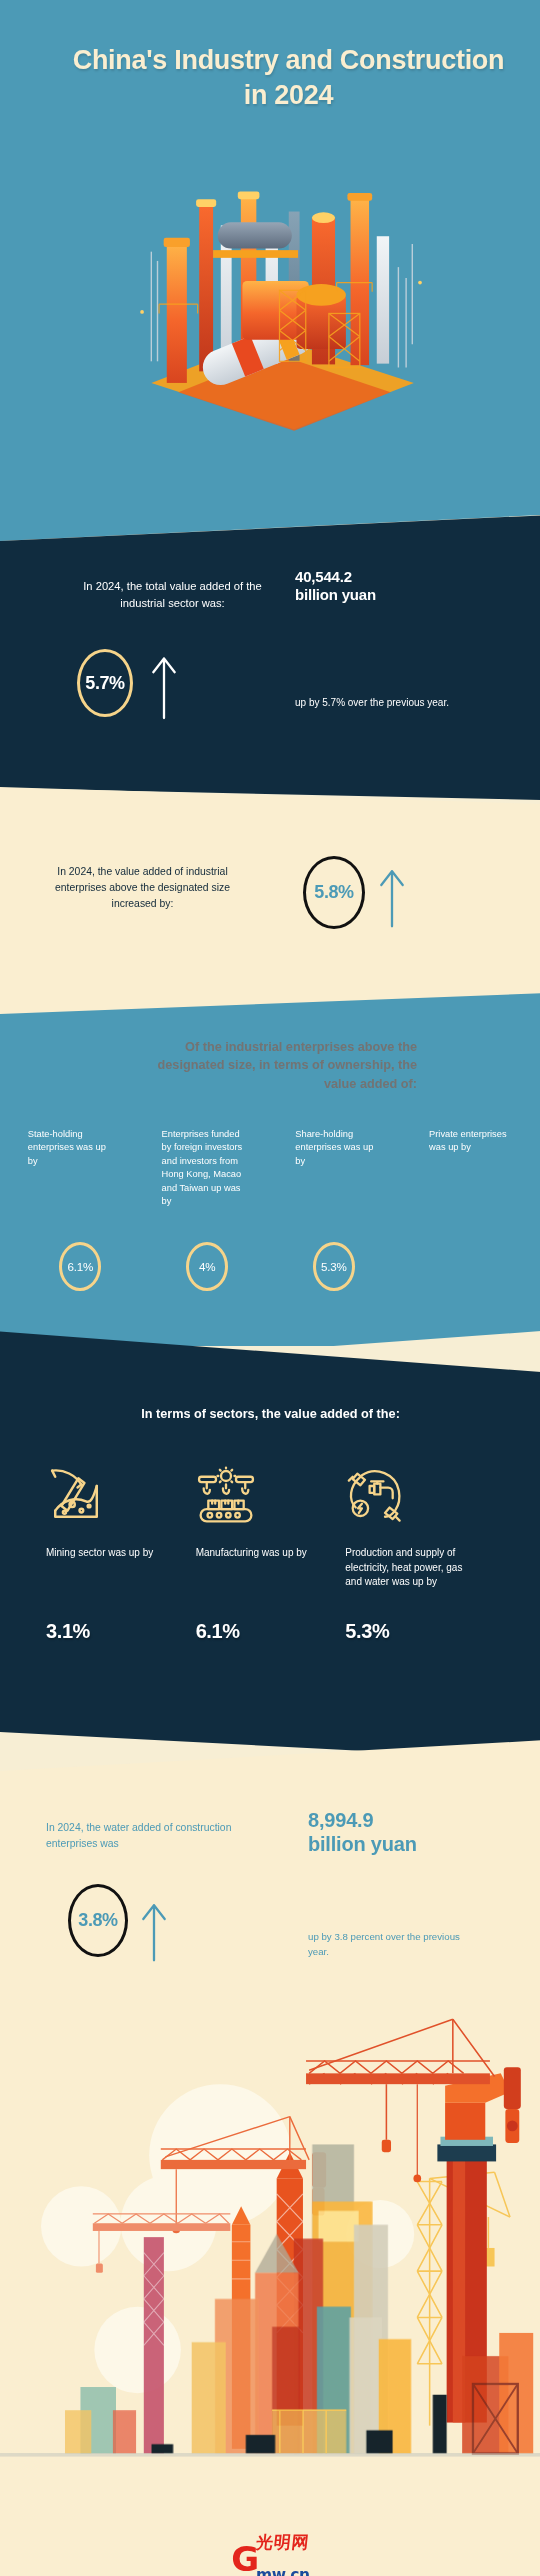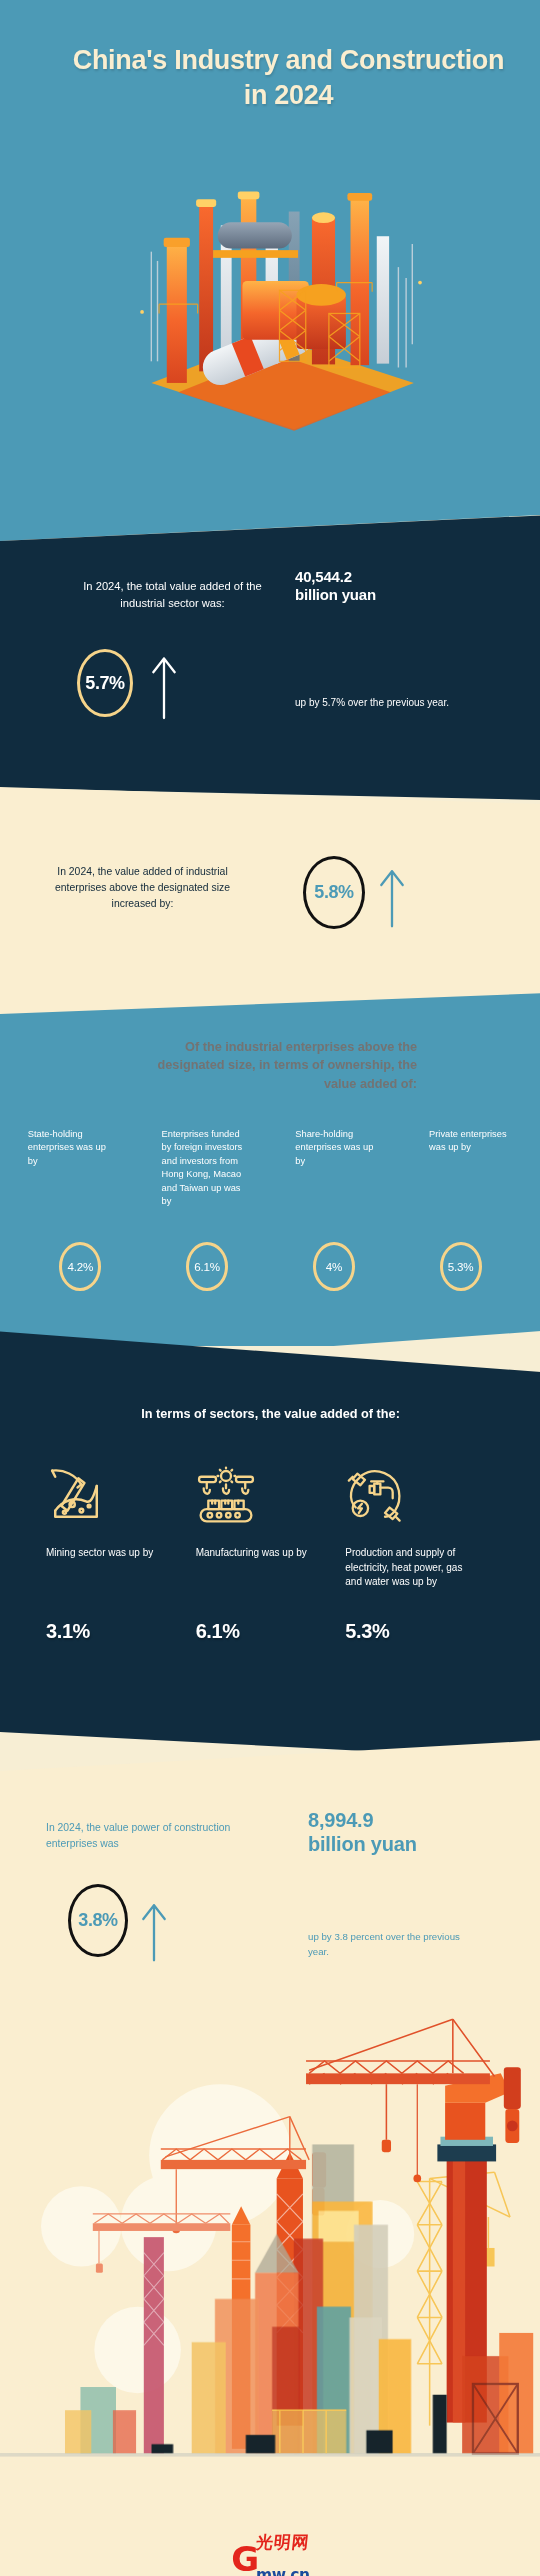--- a/index.html
+++ b/index.html
@@ -310,25 +310,20 @@
       <div class="own-label">Share-holding enterprises was up by</div>
     </div>
     <div class="own-col">
       <div class="own-label">Private enterprises was up by</div>
     </div>
   </div>
 
   <div class="own-rings">
     <div class="own-ring-cell">
       <div class="own-ring">
-        <span>4.2%</span>
-      </div>
-    </div>
-    <div class="own-ring-cell">
-      <div class="own-ring">
         <span>6.1%</span>
       </div>
     </div>
     <div class="own-ring-cell">
       <div class="own-ring">
         <span>4%</span>
       </div>
     </div>
     <div class="own-ring-cell">
       <div class="own-ring">
@@ -401,21 +396,21 @@
           <path d="M58 42 h8 l-4 8 z" fill="#f6d48a" stroke="none" opacity="0"></path>
           <rect x="32" y="26" width="6" height="9"></rect>
         </g>
       </svg>
       <div class="sector-label">Production and supply of electricity, heat power, gas and water was up by</div>
       <div class="sector-value">5.3%</div>
     </div>
 
   </div>
 
-  <div class="s5-lede">In 2024, the value power of construction enterprises was</div>
+  <div class="s5-lede">In 2024, the water added of construction enterprises was</div>
 
   <div class="s5-big">
     <div>8,994.9</div>
     <div>billion yuan</div>
   </div>
 
   <div class="ring-black s5-ring">
     <span>3.8%</span>
   </div>
 

